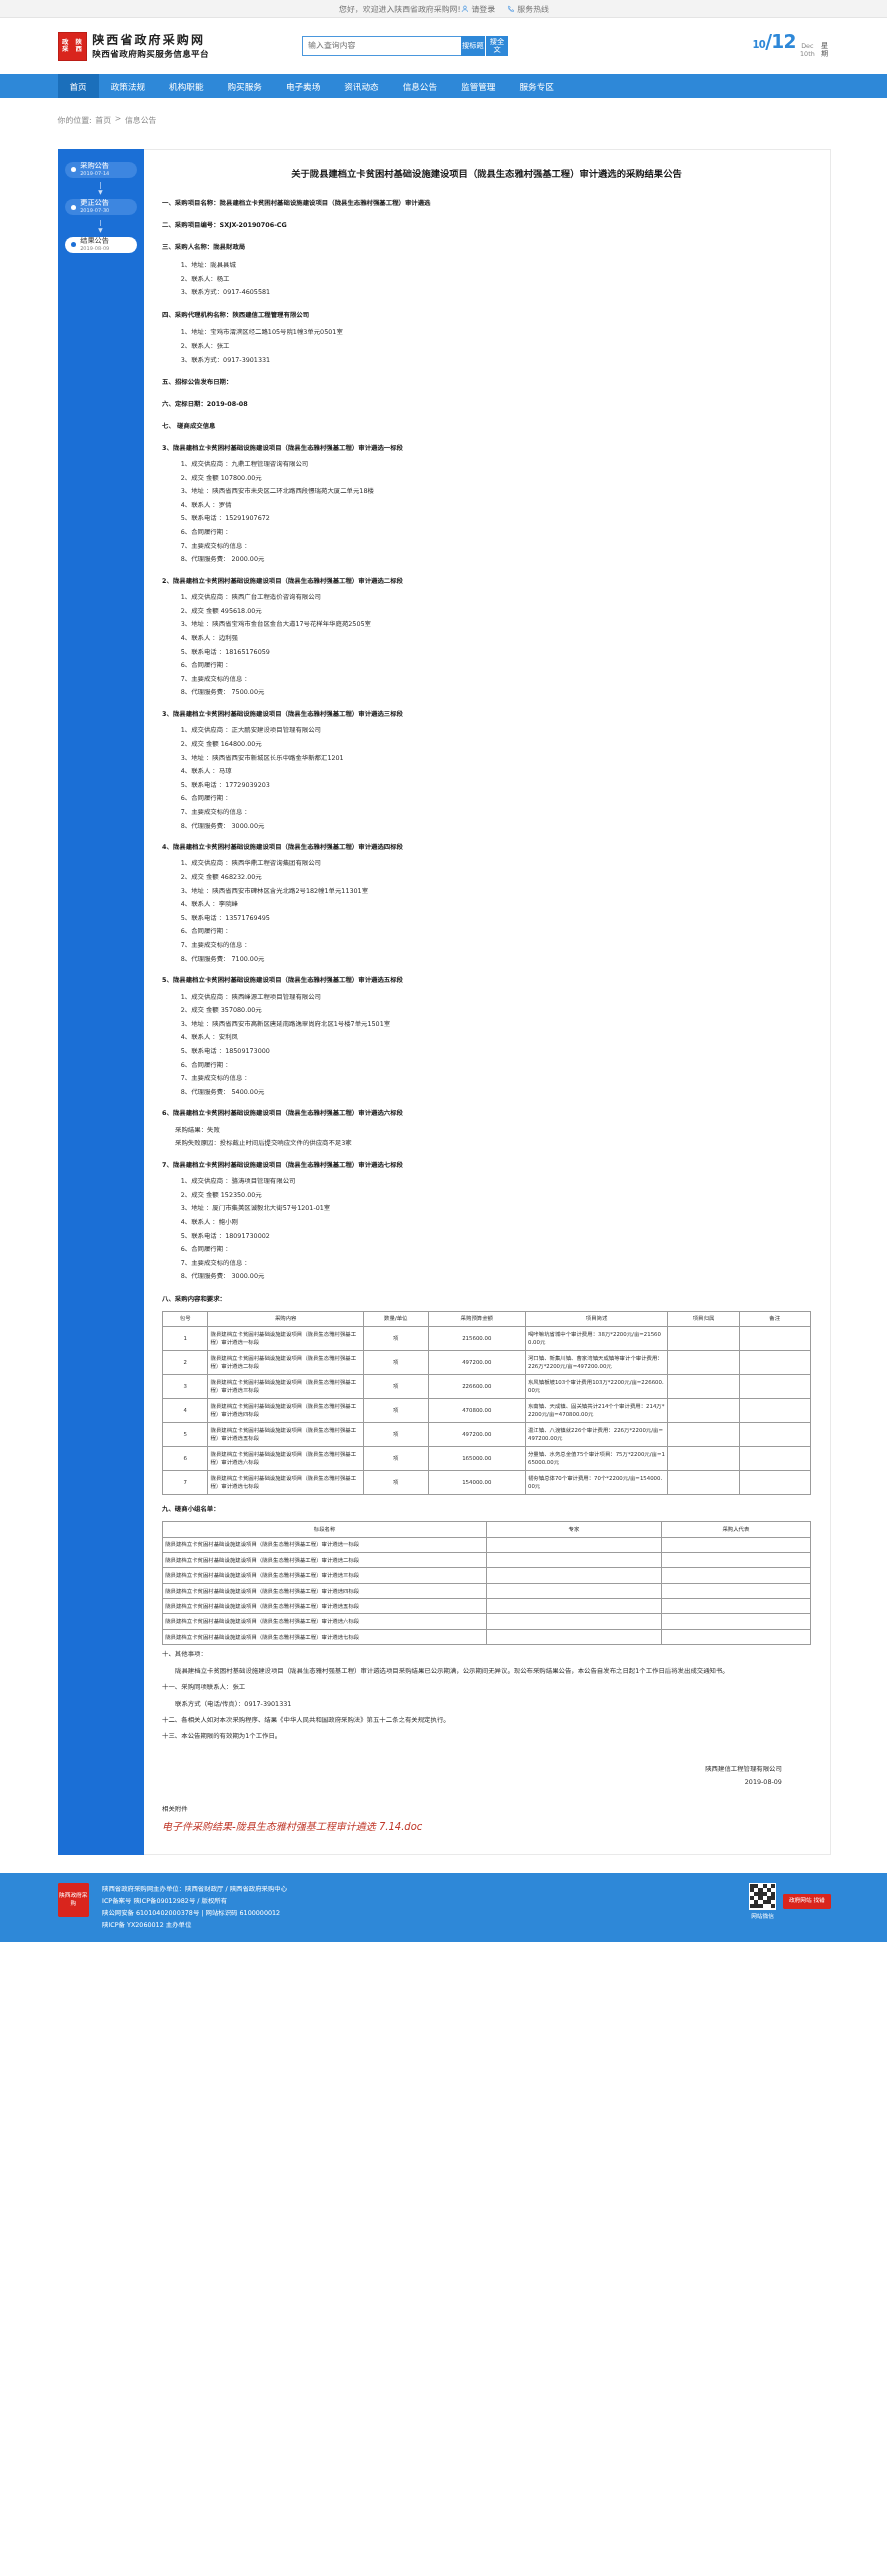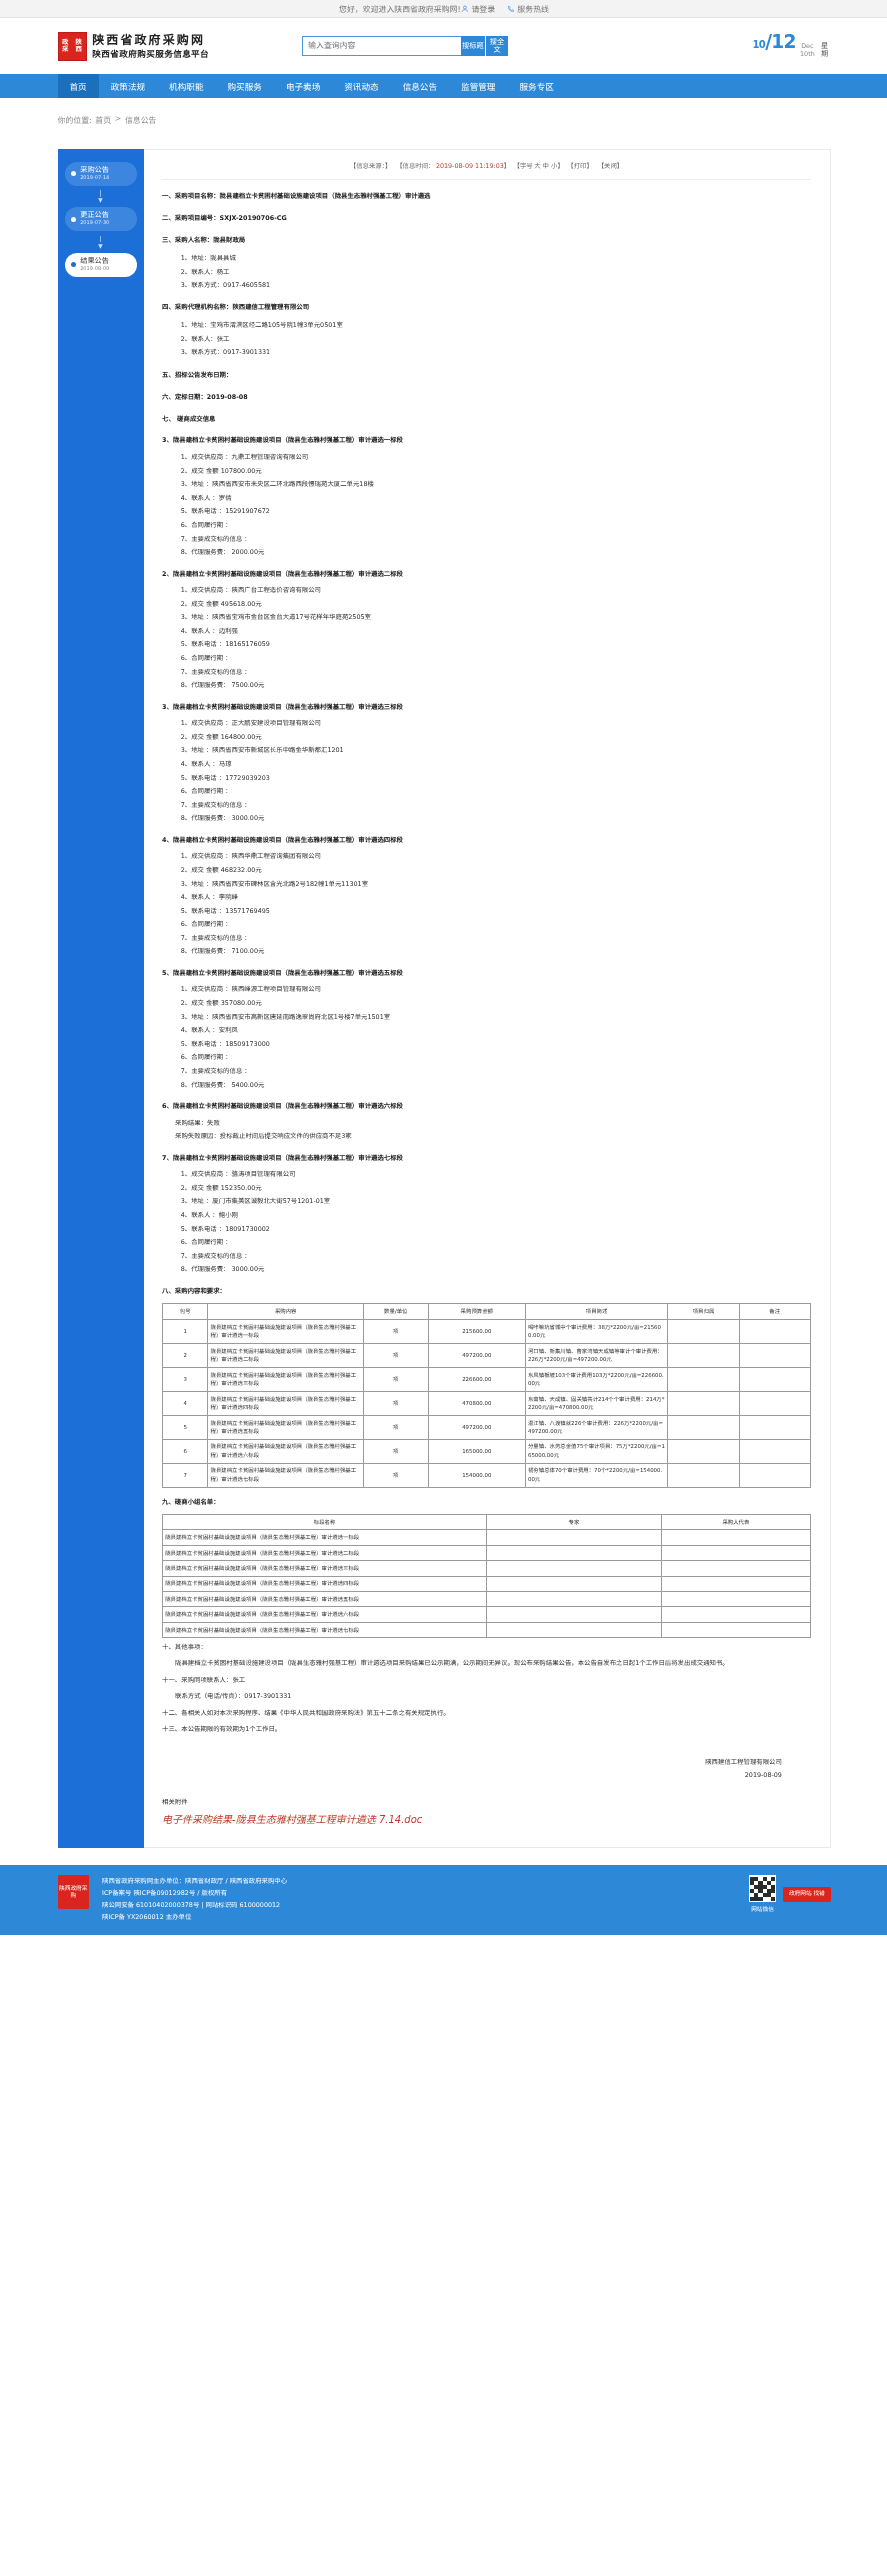--- a/index.html
+++ b/index.html
@@ -186,21 +186,21 @@
   }
   .sidebar {
     width: 86px;
     background: #1b6fd6;
     flex: none;
     padding: 13px 0 0 0;
   }
   .timeline { display: flex; flex-direction: column; align-items: center; }
   .tl-node {
     width: 72px;
-    height: 24px;
+    height: 16px;
     border-radius: 12px;
     background: #3d86e0;
     display: flex;
     align-items: center;
     padding-left: 6.4px;
     gap: 4.3px;
     cursor: pointer;
   }
   .tl-node.active { background: #ffffff; }
   .tl-dot {
@@ -449,30 +449,22 @@
           <div class="tl-labels">
             <span class="tl-title">结果公告</span>
             <span class="tl-date">2019-08-09</span>
           </div>
         </div>
       </div>
   </div>
 
   <div class="content">
 
-
-    <div class="doc-meta">
-      <span class="seg">【信息来源：】</span>
-      <span class="seg">【信息时间：</span><span class="time">2019-08-09 11:19:03</span><span>】</span>
-      <span class="seg">【字号</span><a href="#">大</a>
-      <a href="#">中</a>
-      <a href="#">小</a><span>】</span>
-      <a href="#" class="seg">【打印】</a>
-      <a href="#" class="seg">【关闭】</a>
-    </div>
+    <div class="doc-title">关于陇县建档立卡贫困村基础设施建设项目（陇县生态雅村强基工程）审计遴选的采购结果公告</div>
+
 
 
     <div id="sections">
         <div class="sec-h">一、采购项目名称：陇县建档立卡贫困村基础设施建设项目（陇县生态雅村强基工程）审计遴选</div>
         <div class="sec-h">二、采购项目编号：SXJX-20190706-CG</div>
       </div>
 
     <div class="sec-h">三、采购人名称：陇县财政局</div>
     <ul class="lot-list" id="buyer-items">
         <li>1、地址：陇县县城</li>

